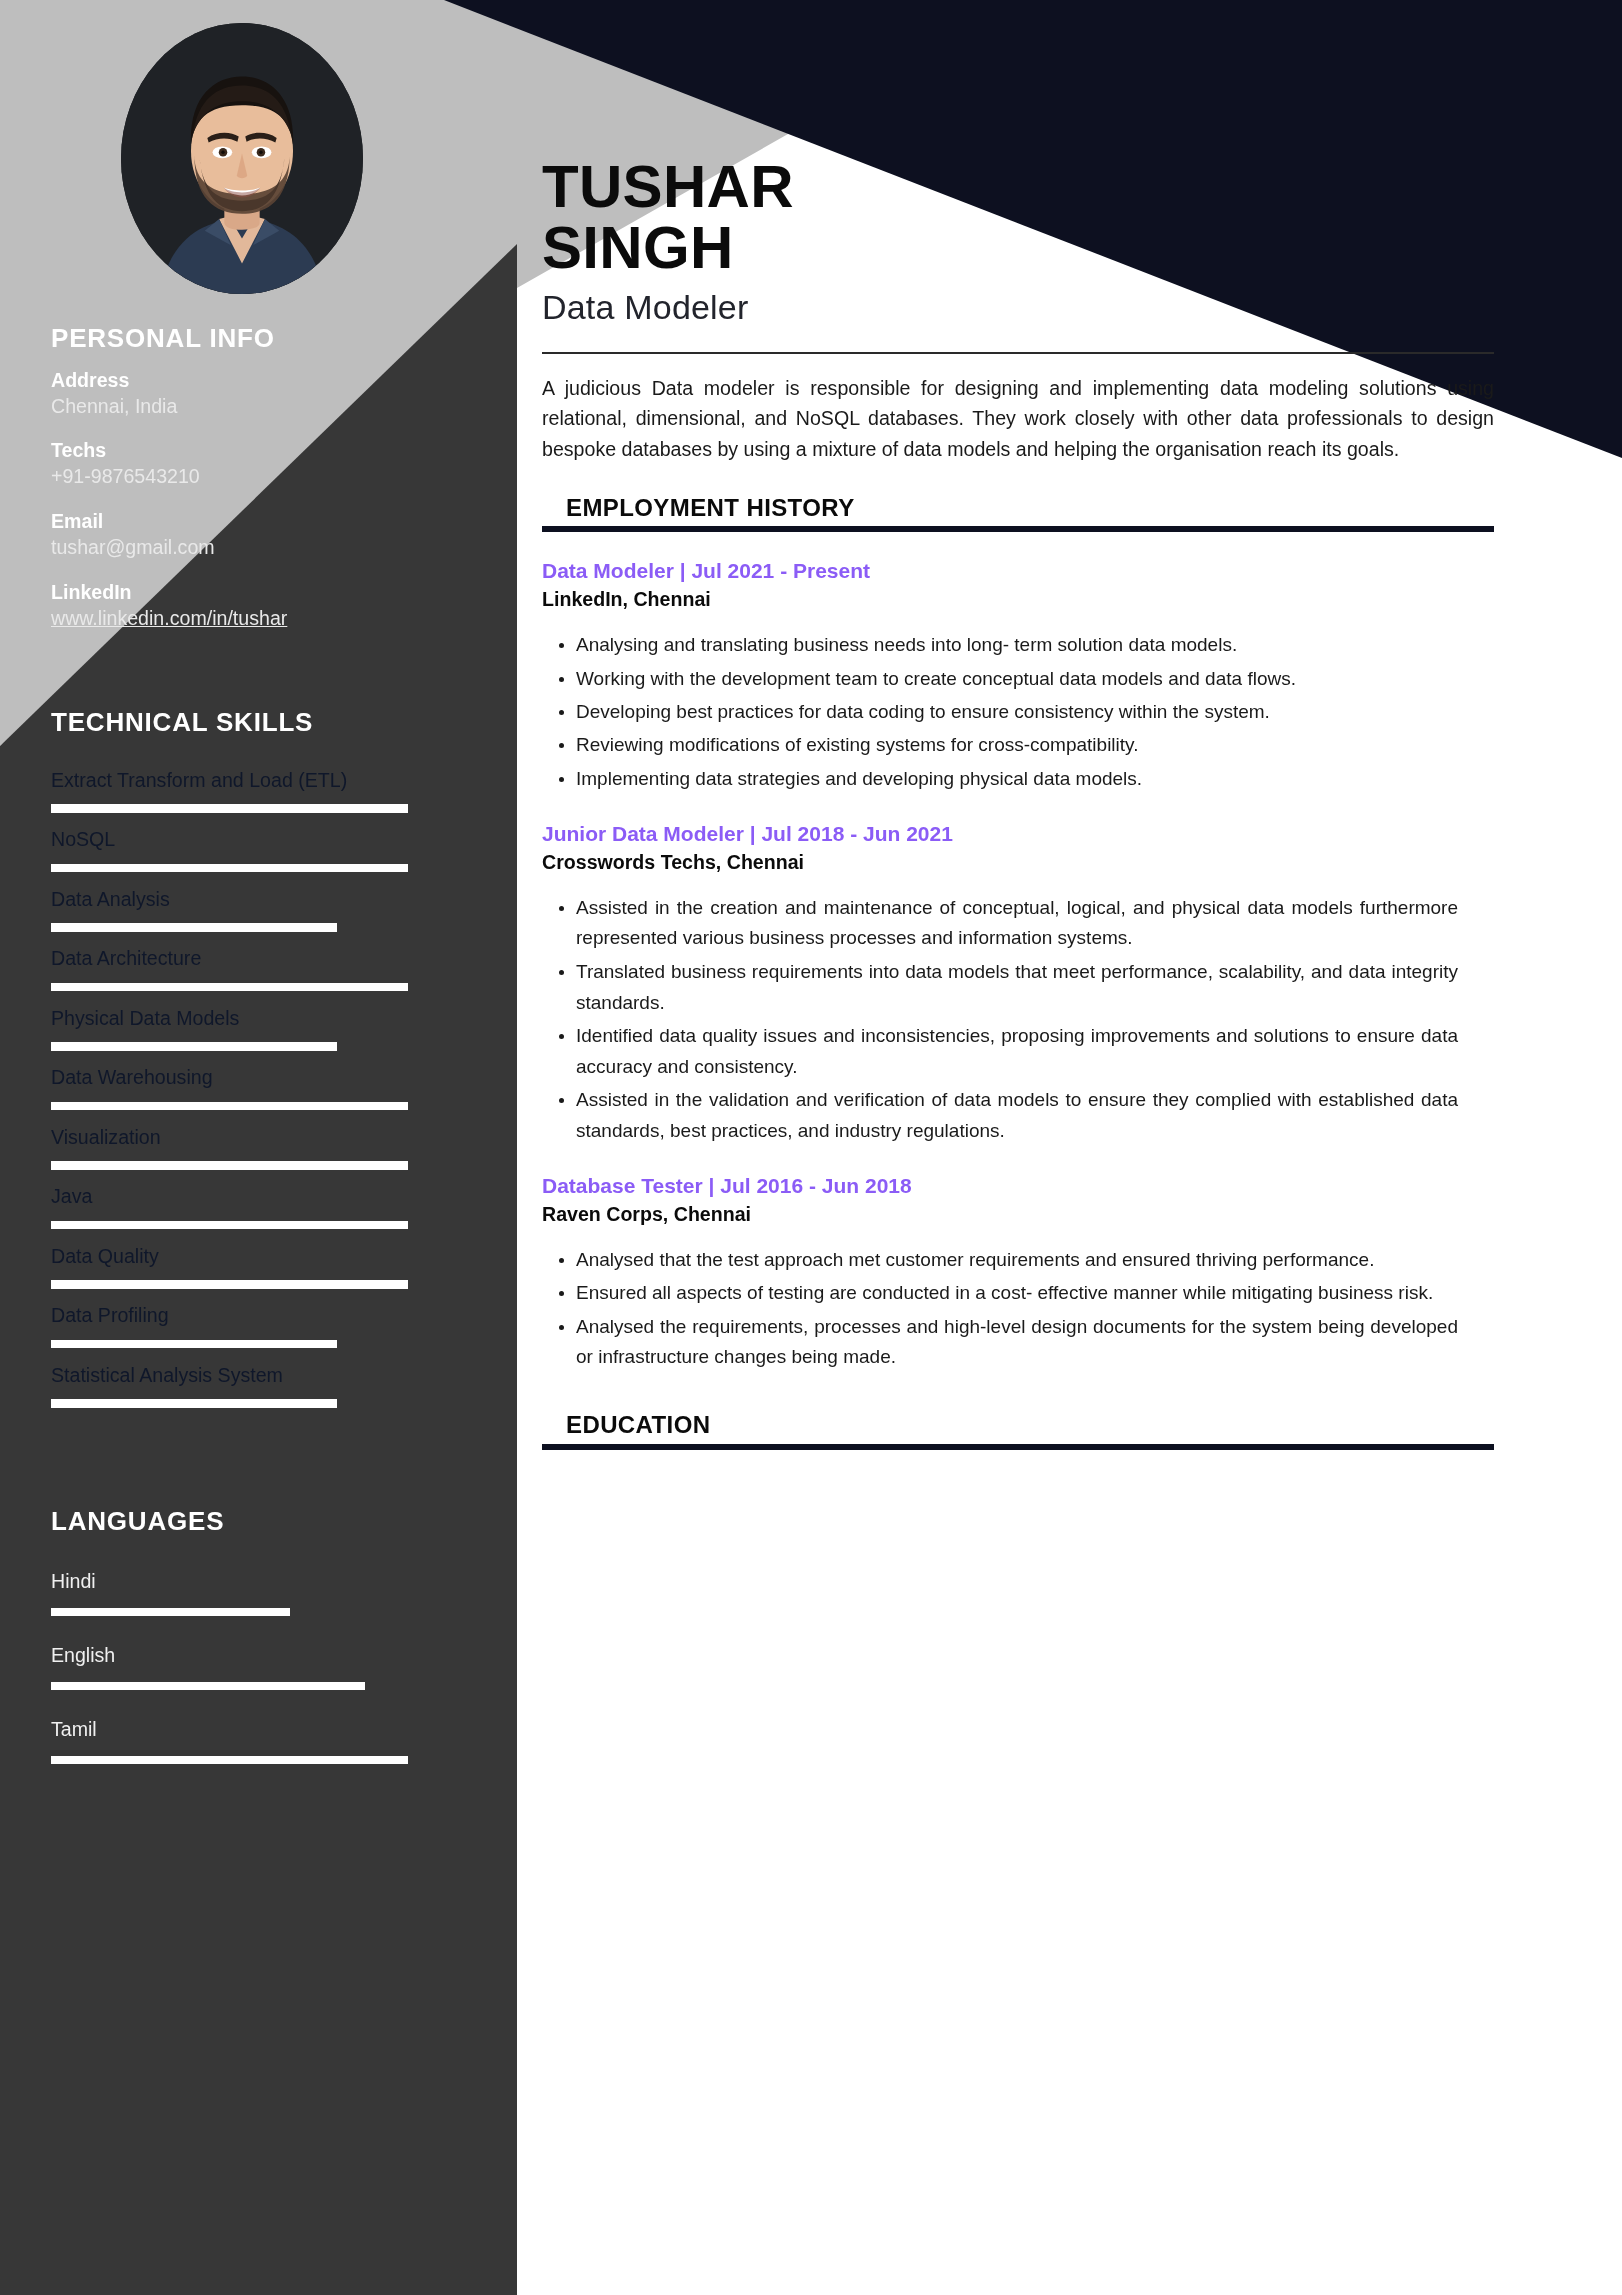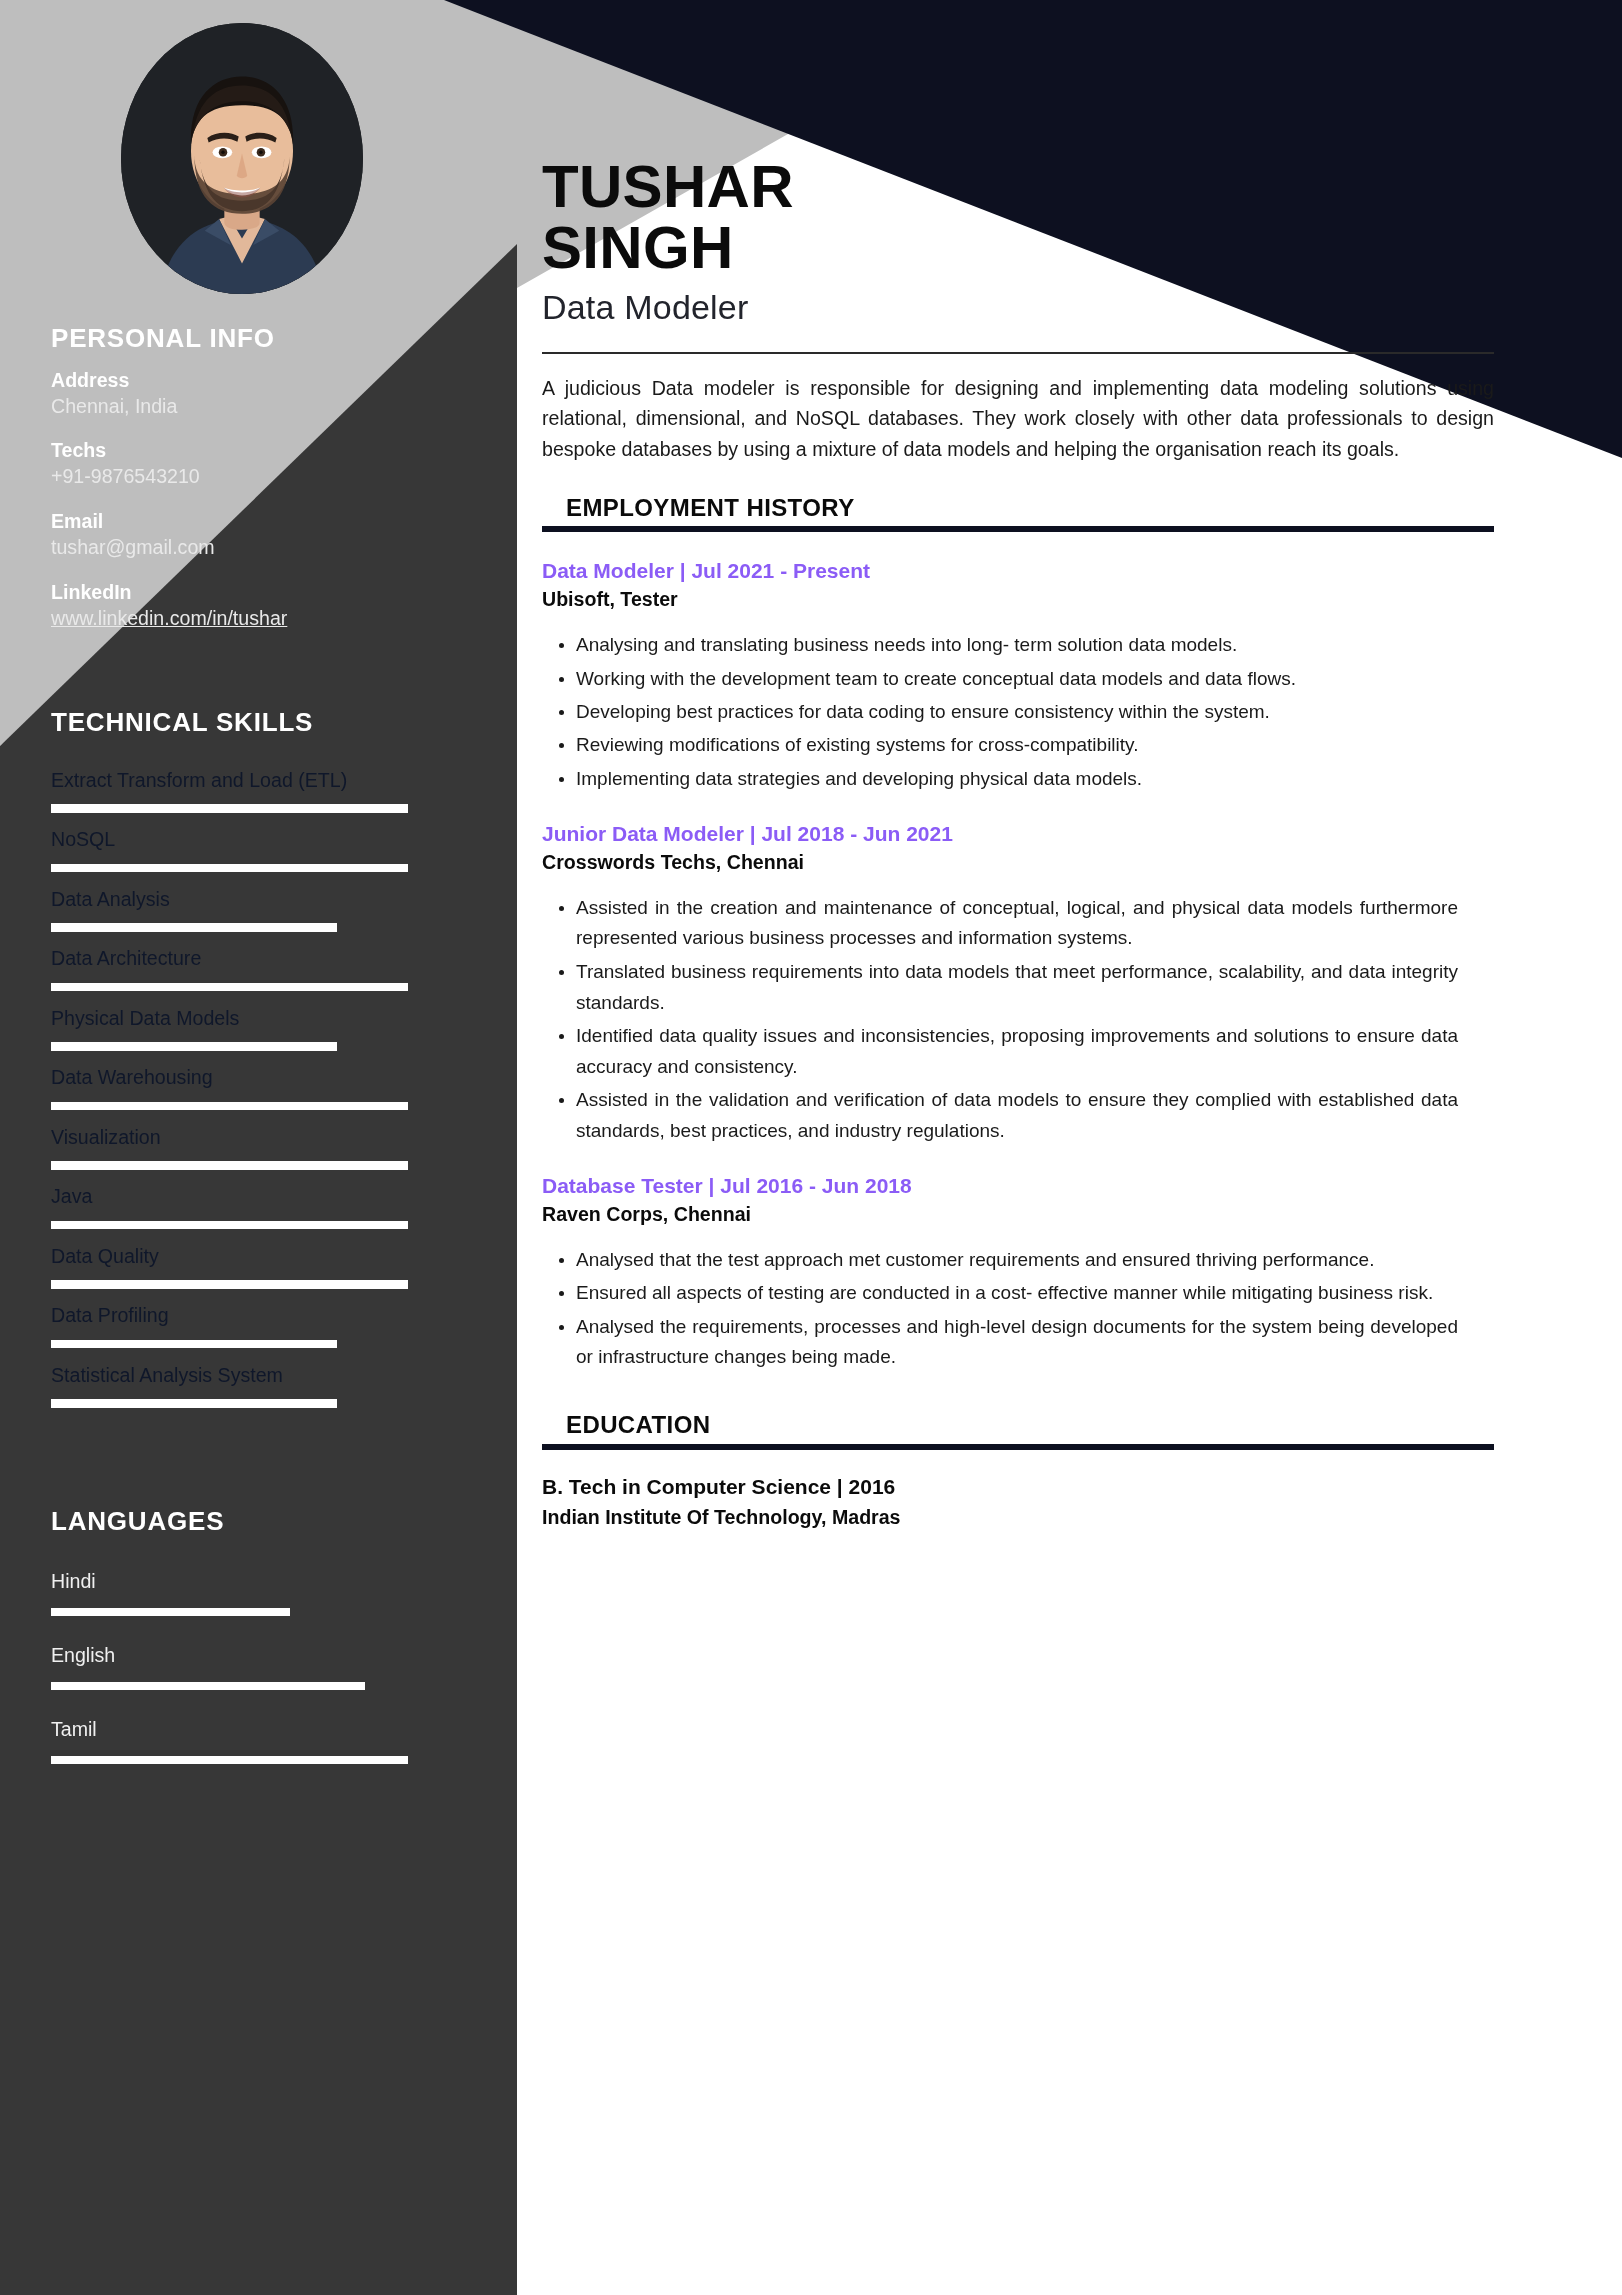--- a/index.html
+++ b/index.html
@@ -310,21 +310,21 @@
   <div class="rule-thin"></div>
 
   <div class="summary">A judicious Data modeler is responsible for designing and implementing data modeling solutions using relational, dimensional, and NoSQL databases. They work closely with other data professionals to design bespoke databases by using a mixture of data models and helping the organisation reach its goals.</div>
 
   <div id="employment-section">
     <div class="sec-head">EMPLOYMENT HISTORY</div>
     <div class="sec-rule"></div>
     <div id="jobs-list">
         <div class="job">
           <div class="job-heading">Data Modeler | Jul 2021 - Present</div>
-          <div class="job-company">Ubisoft, Tester</div>
+          <div class="job-company">LinkedIn, Chennai</div>
           <ul class="job-bullets">
             <li>Analysing and translating business needs into long- term solution data models.</li>
             <li>Working with the development team to create conceptual data models and data flows.</li>
             <li>Developing best practices for data coding to ensure consistency within the system.</li>
             <li>Reviewing modifications of existing systems for cross-compatibility.</li>
             <li>Implementing data strategies and developing physical data models.</li>
           </ul>
         </div>
         <div class="job">
           <div class="job-heading">Junior Data Modeler | Jul 2018 - Jun 2021</div>
@@ -344,21 +344,15 @@
             <li>Ensured all aspects of testing are conducted in a cost- effective manner while mitigating business risk.</li>
             <li>Analysed the requirements, processes and high-level design documents for the system being developed or infrastructure changes being made.</li>
           </ul>
         </div>
       </div>
   </div>
 
   <div id="education-section">
     <div class="sec-head">EDUCATION</div>
     <div class="sec-rule"></div>
-    <div id="edu-list">
-        <div class="edu-entry">
-          <div class="edu-degree">B. Tech in Computer Science | 2016</div>
-          <div class="edu-school">Indian Institute Of Technology, Madras</div>
-        </div>
-      </div>
   </div>
 </div>
 
 
 </body></html>

